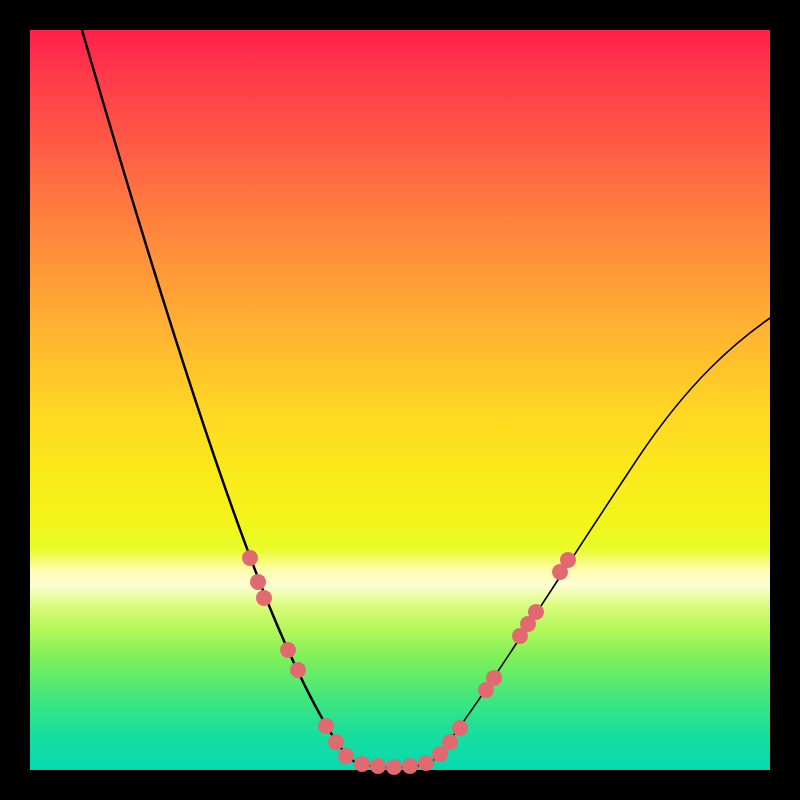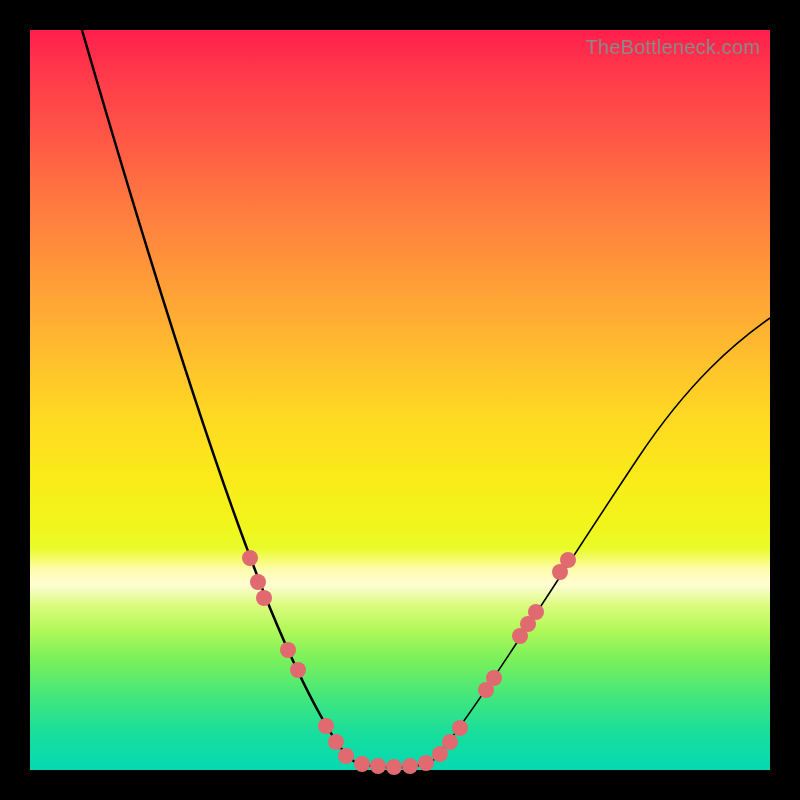--- a/index.html
+++ b/index.html
@@ -78,21 +78,20 @@
     fill: #e06a6f;
     stroke: none;
   }
 </style>
 </head>
 <body>
 
 <div class="frame">
   <div class="plot">
 
-    <div class="watermark">TheBottleneck.com</div>
 
     <svg class="curve" viewBox="0 0 740 740">
 
       <path class="curve-path" d="M 52 0
            C 110 200, 180 430, 240 578
            C 278 670, 310 724, 325 732"></path>
 
       <path class="curve-path" d="M 325 732
            C 345 739, 382 739, 402 732"></path>
 

